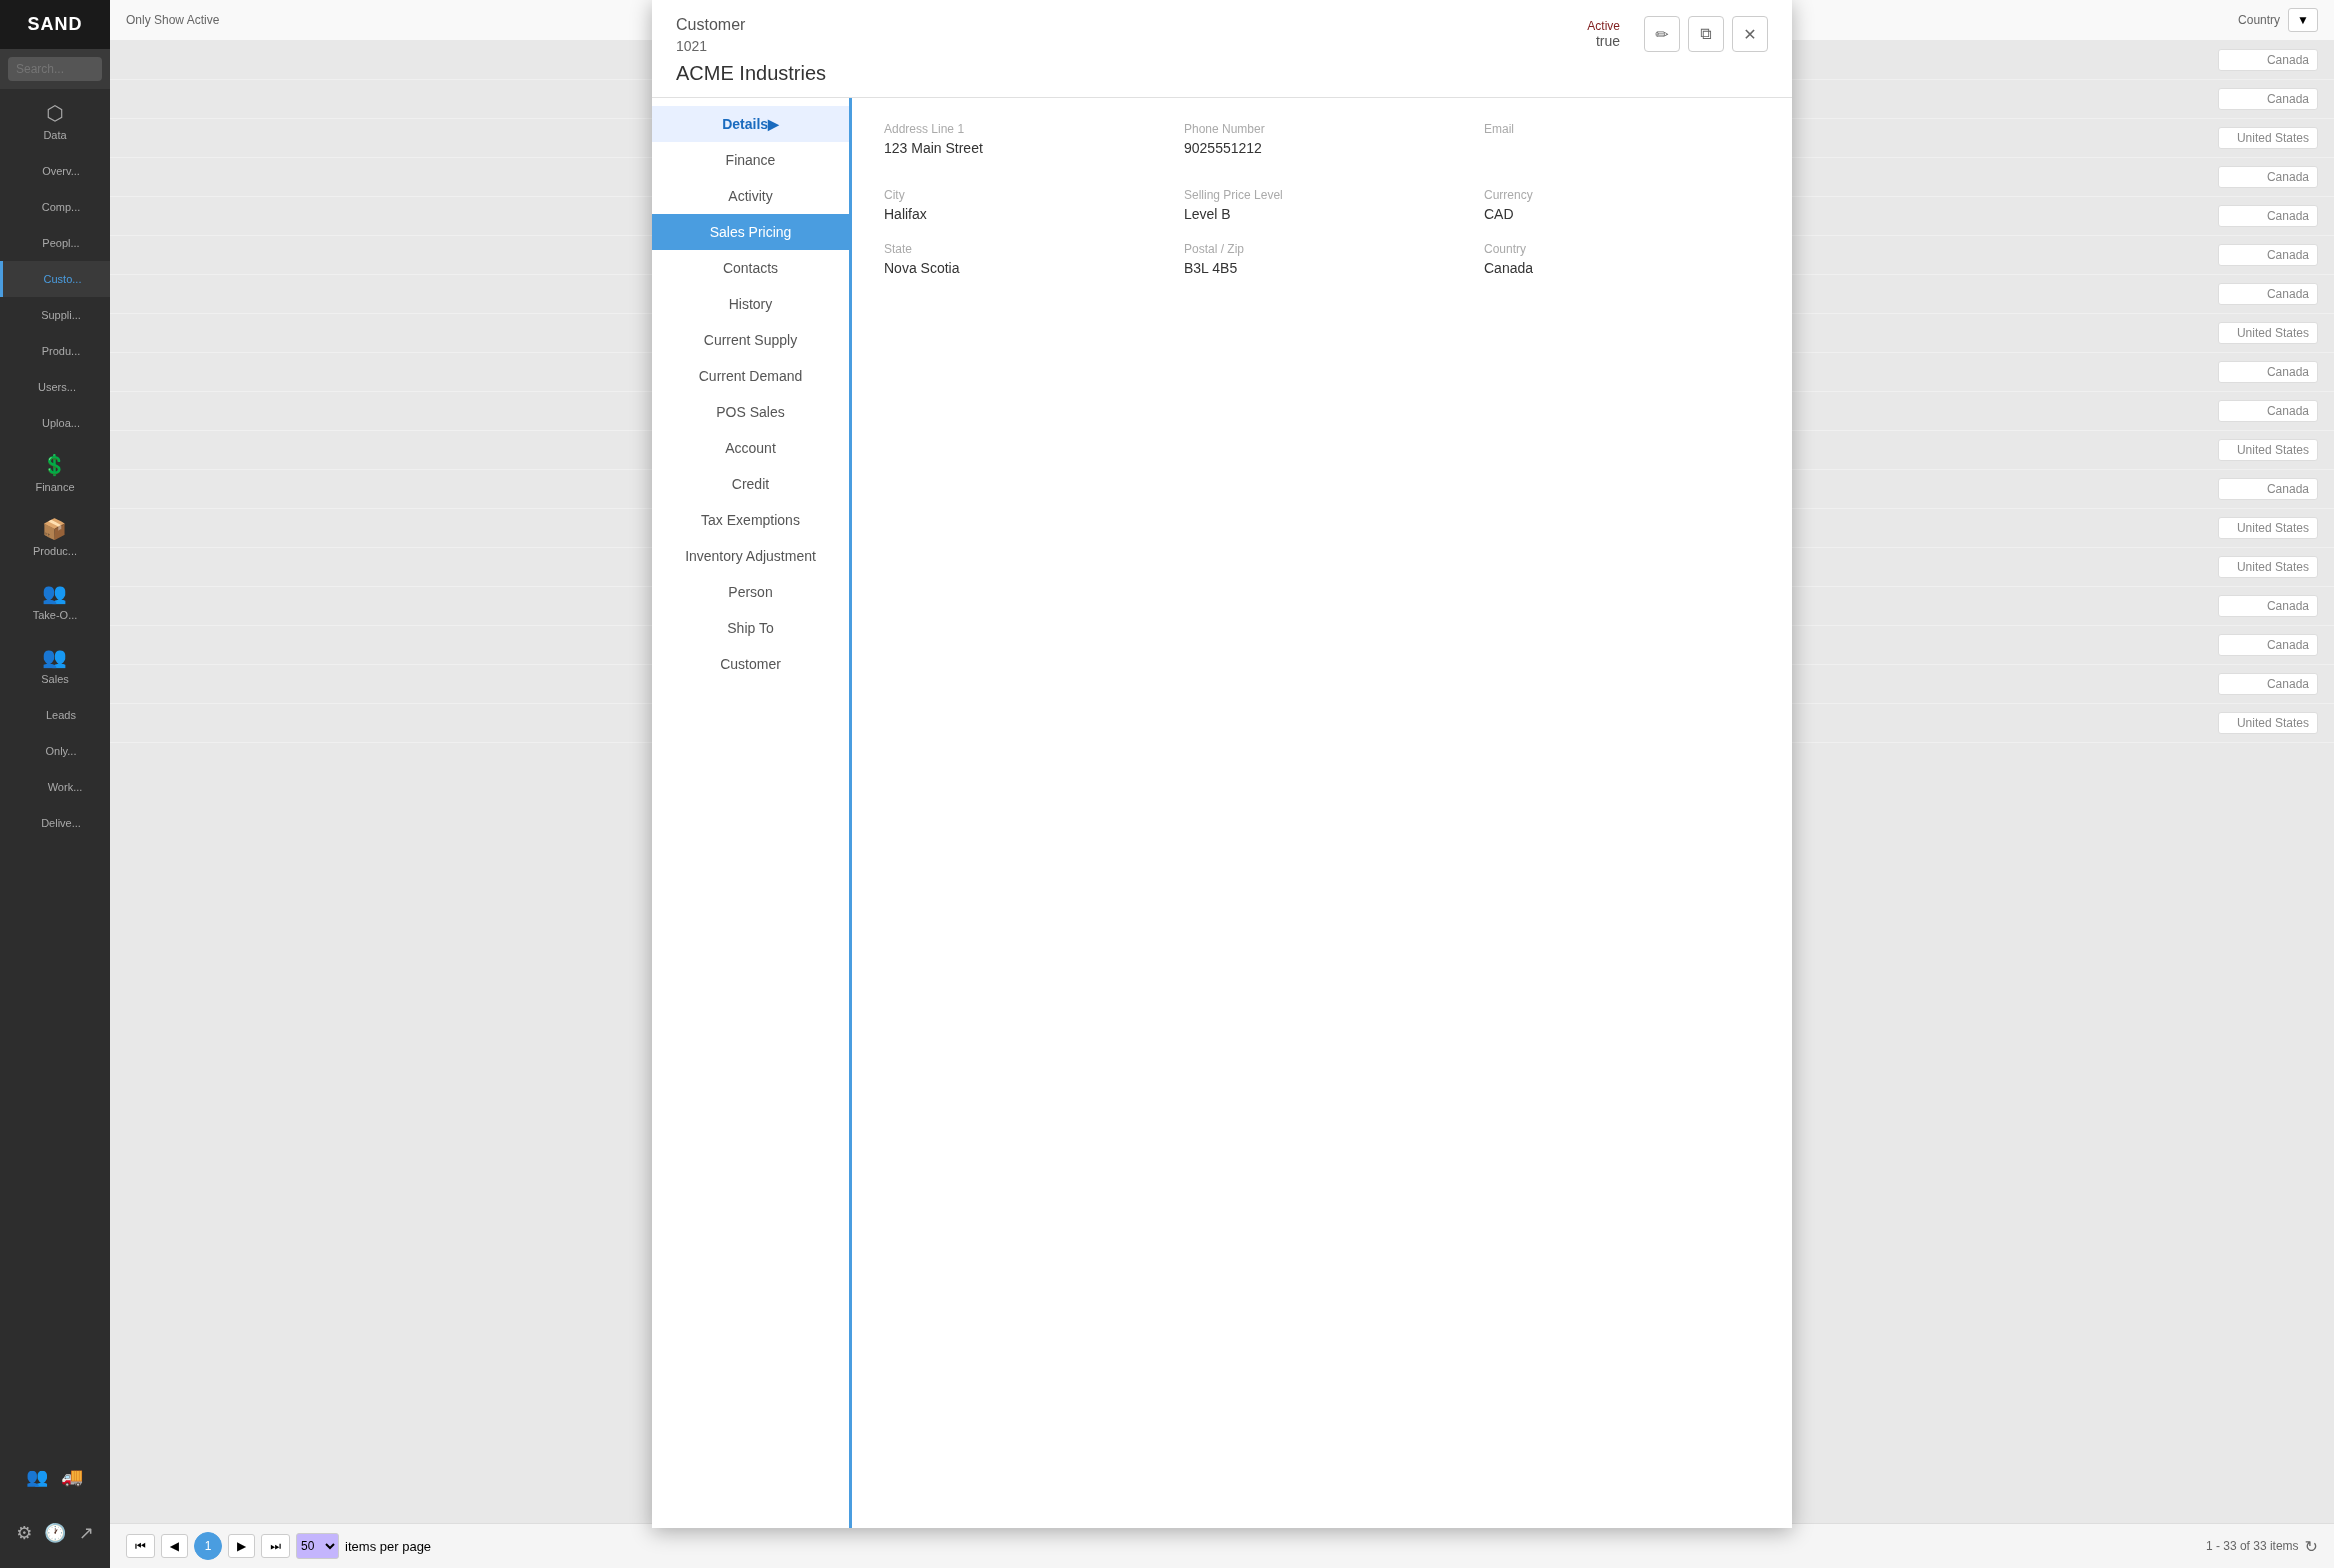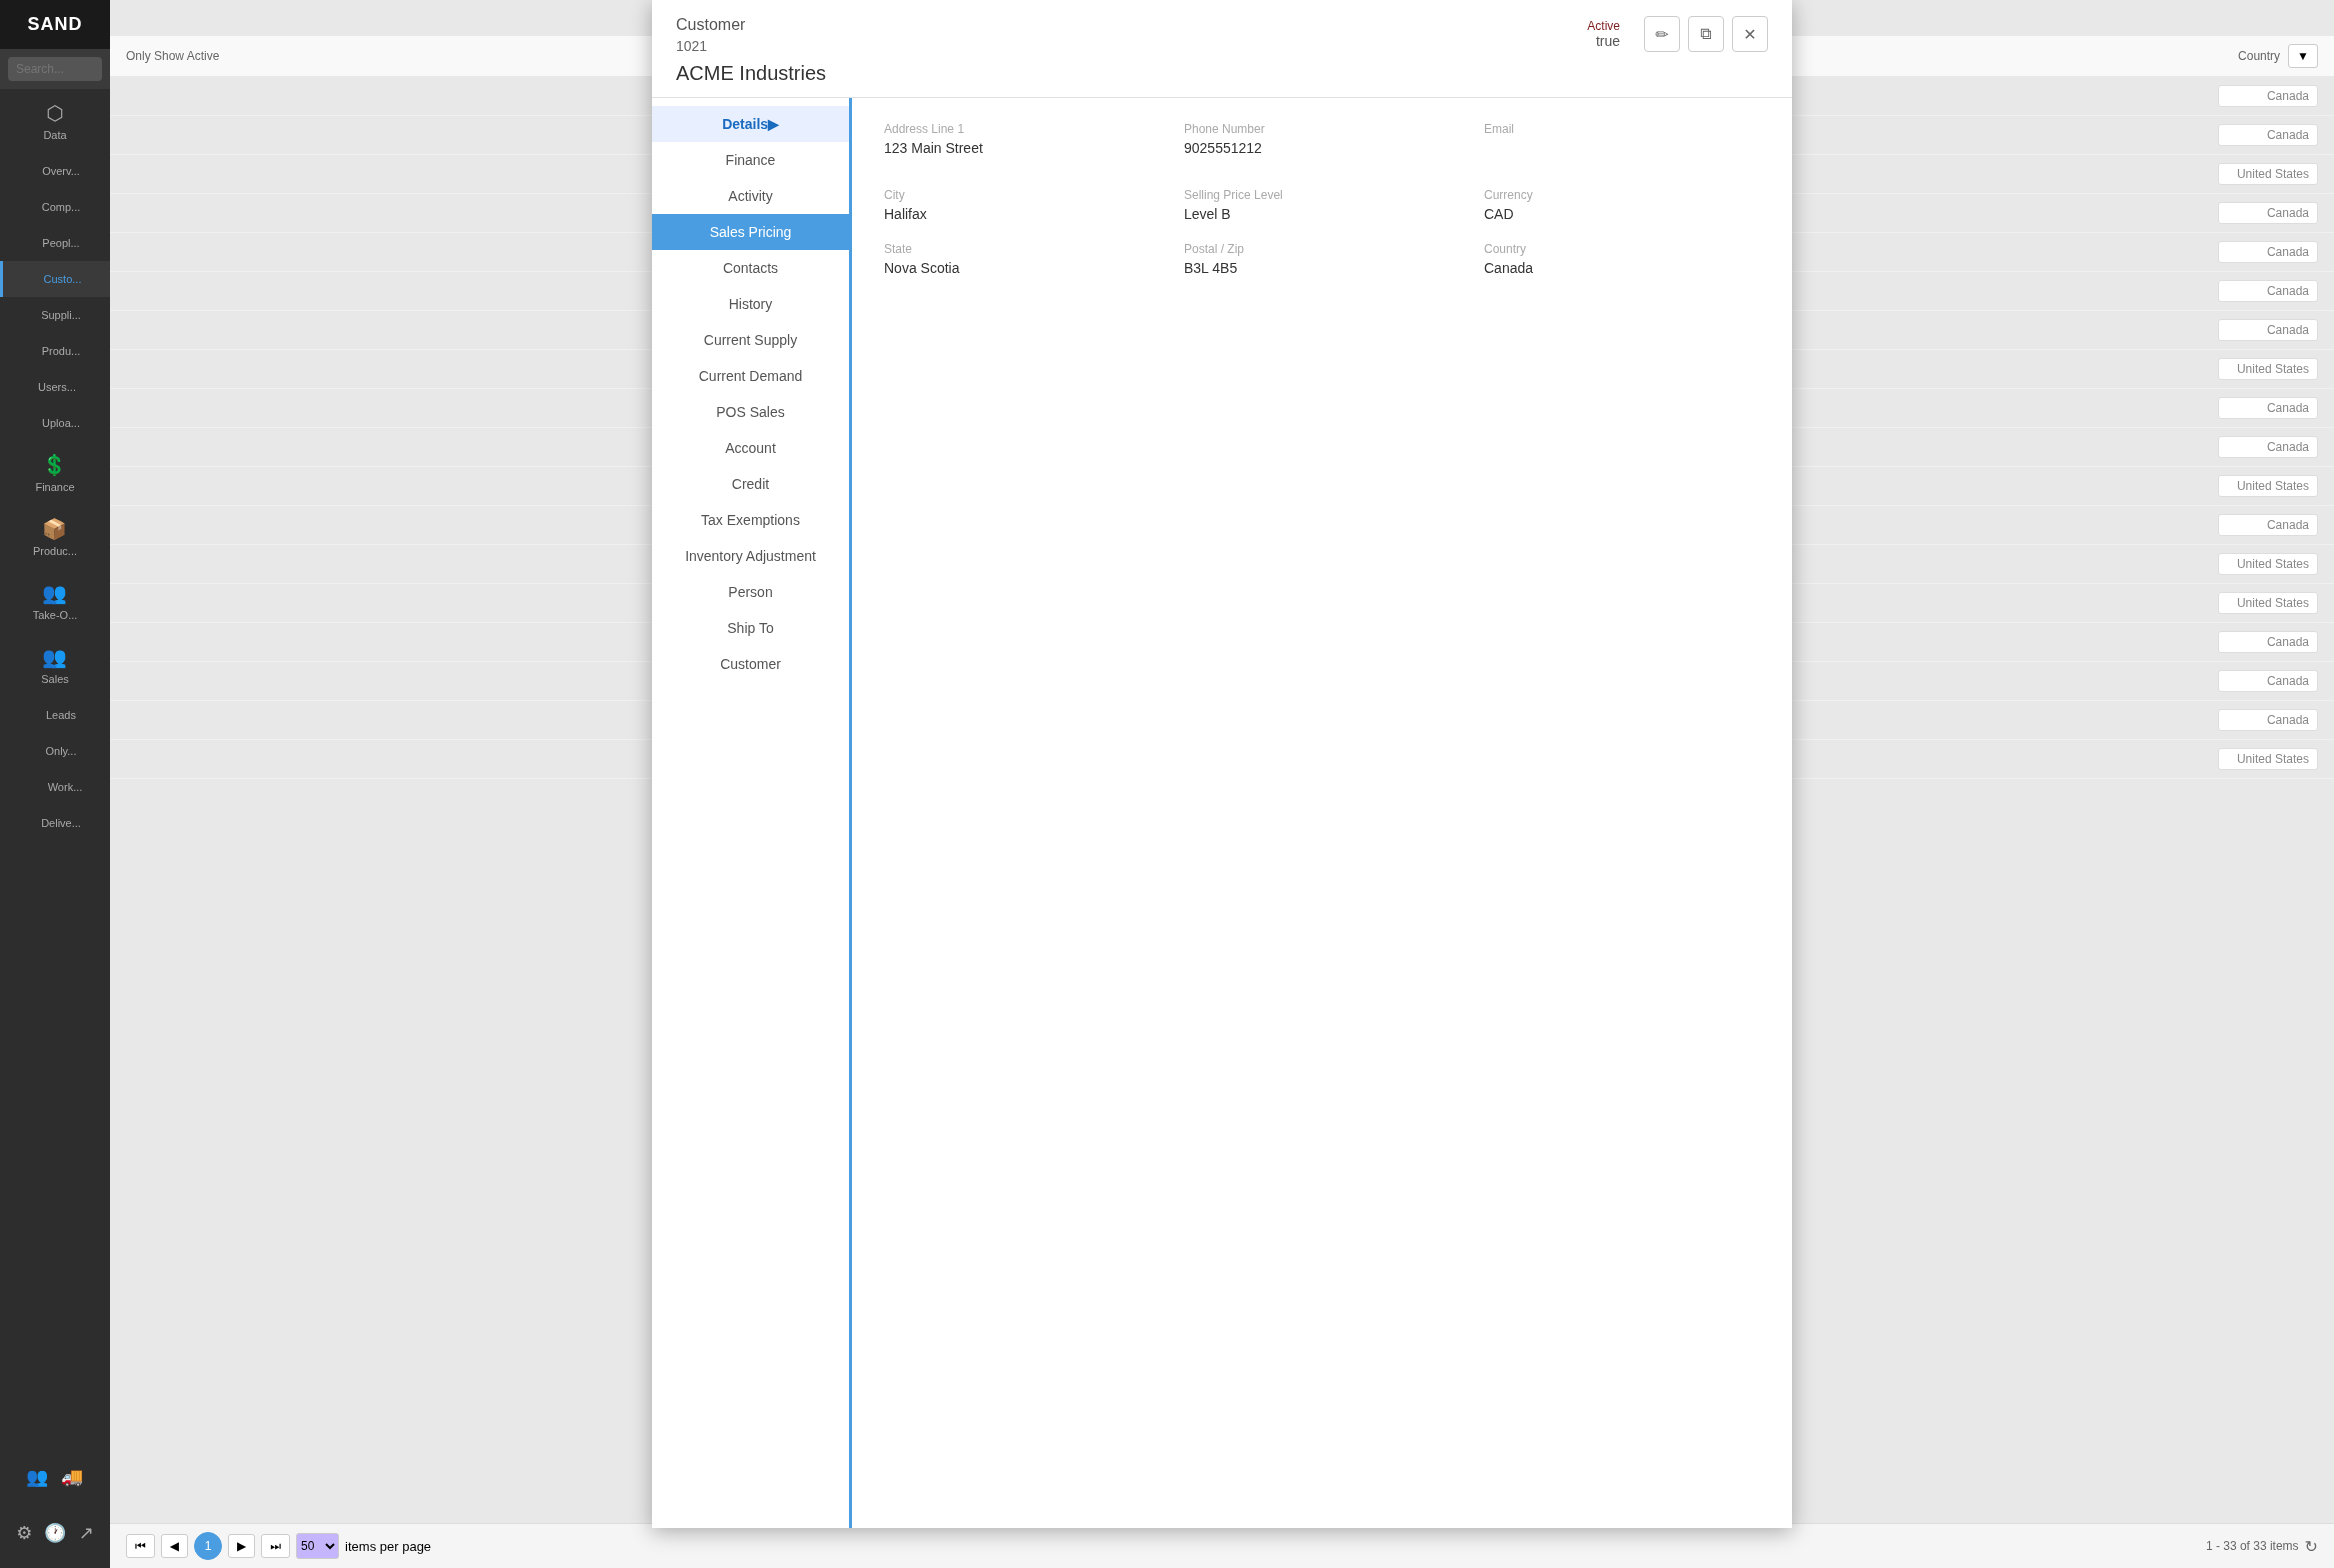--- a/index.html
+++ b/index.html
@@ -260,21 +260,20 @@
     }
     .list-filter-bar {
       padding: 8px 16px;
       background: #f9f9f9;
       border-bottom: 1px solid #e8e8e8;
       display: flex;
       align-items: center;
       gap: 8px;
       font-size: 12px;
       color: #666;
-      margin-top: 36px;
     }
     .country-list {
       flex: 1;
       overflow-y: auto;
     }
     .country-item {
       padding: 8px 16px;
       border-bottom: 1px solid #f0f0f0;
       font-size: 12px;
       color: #888;

